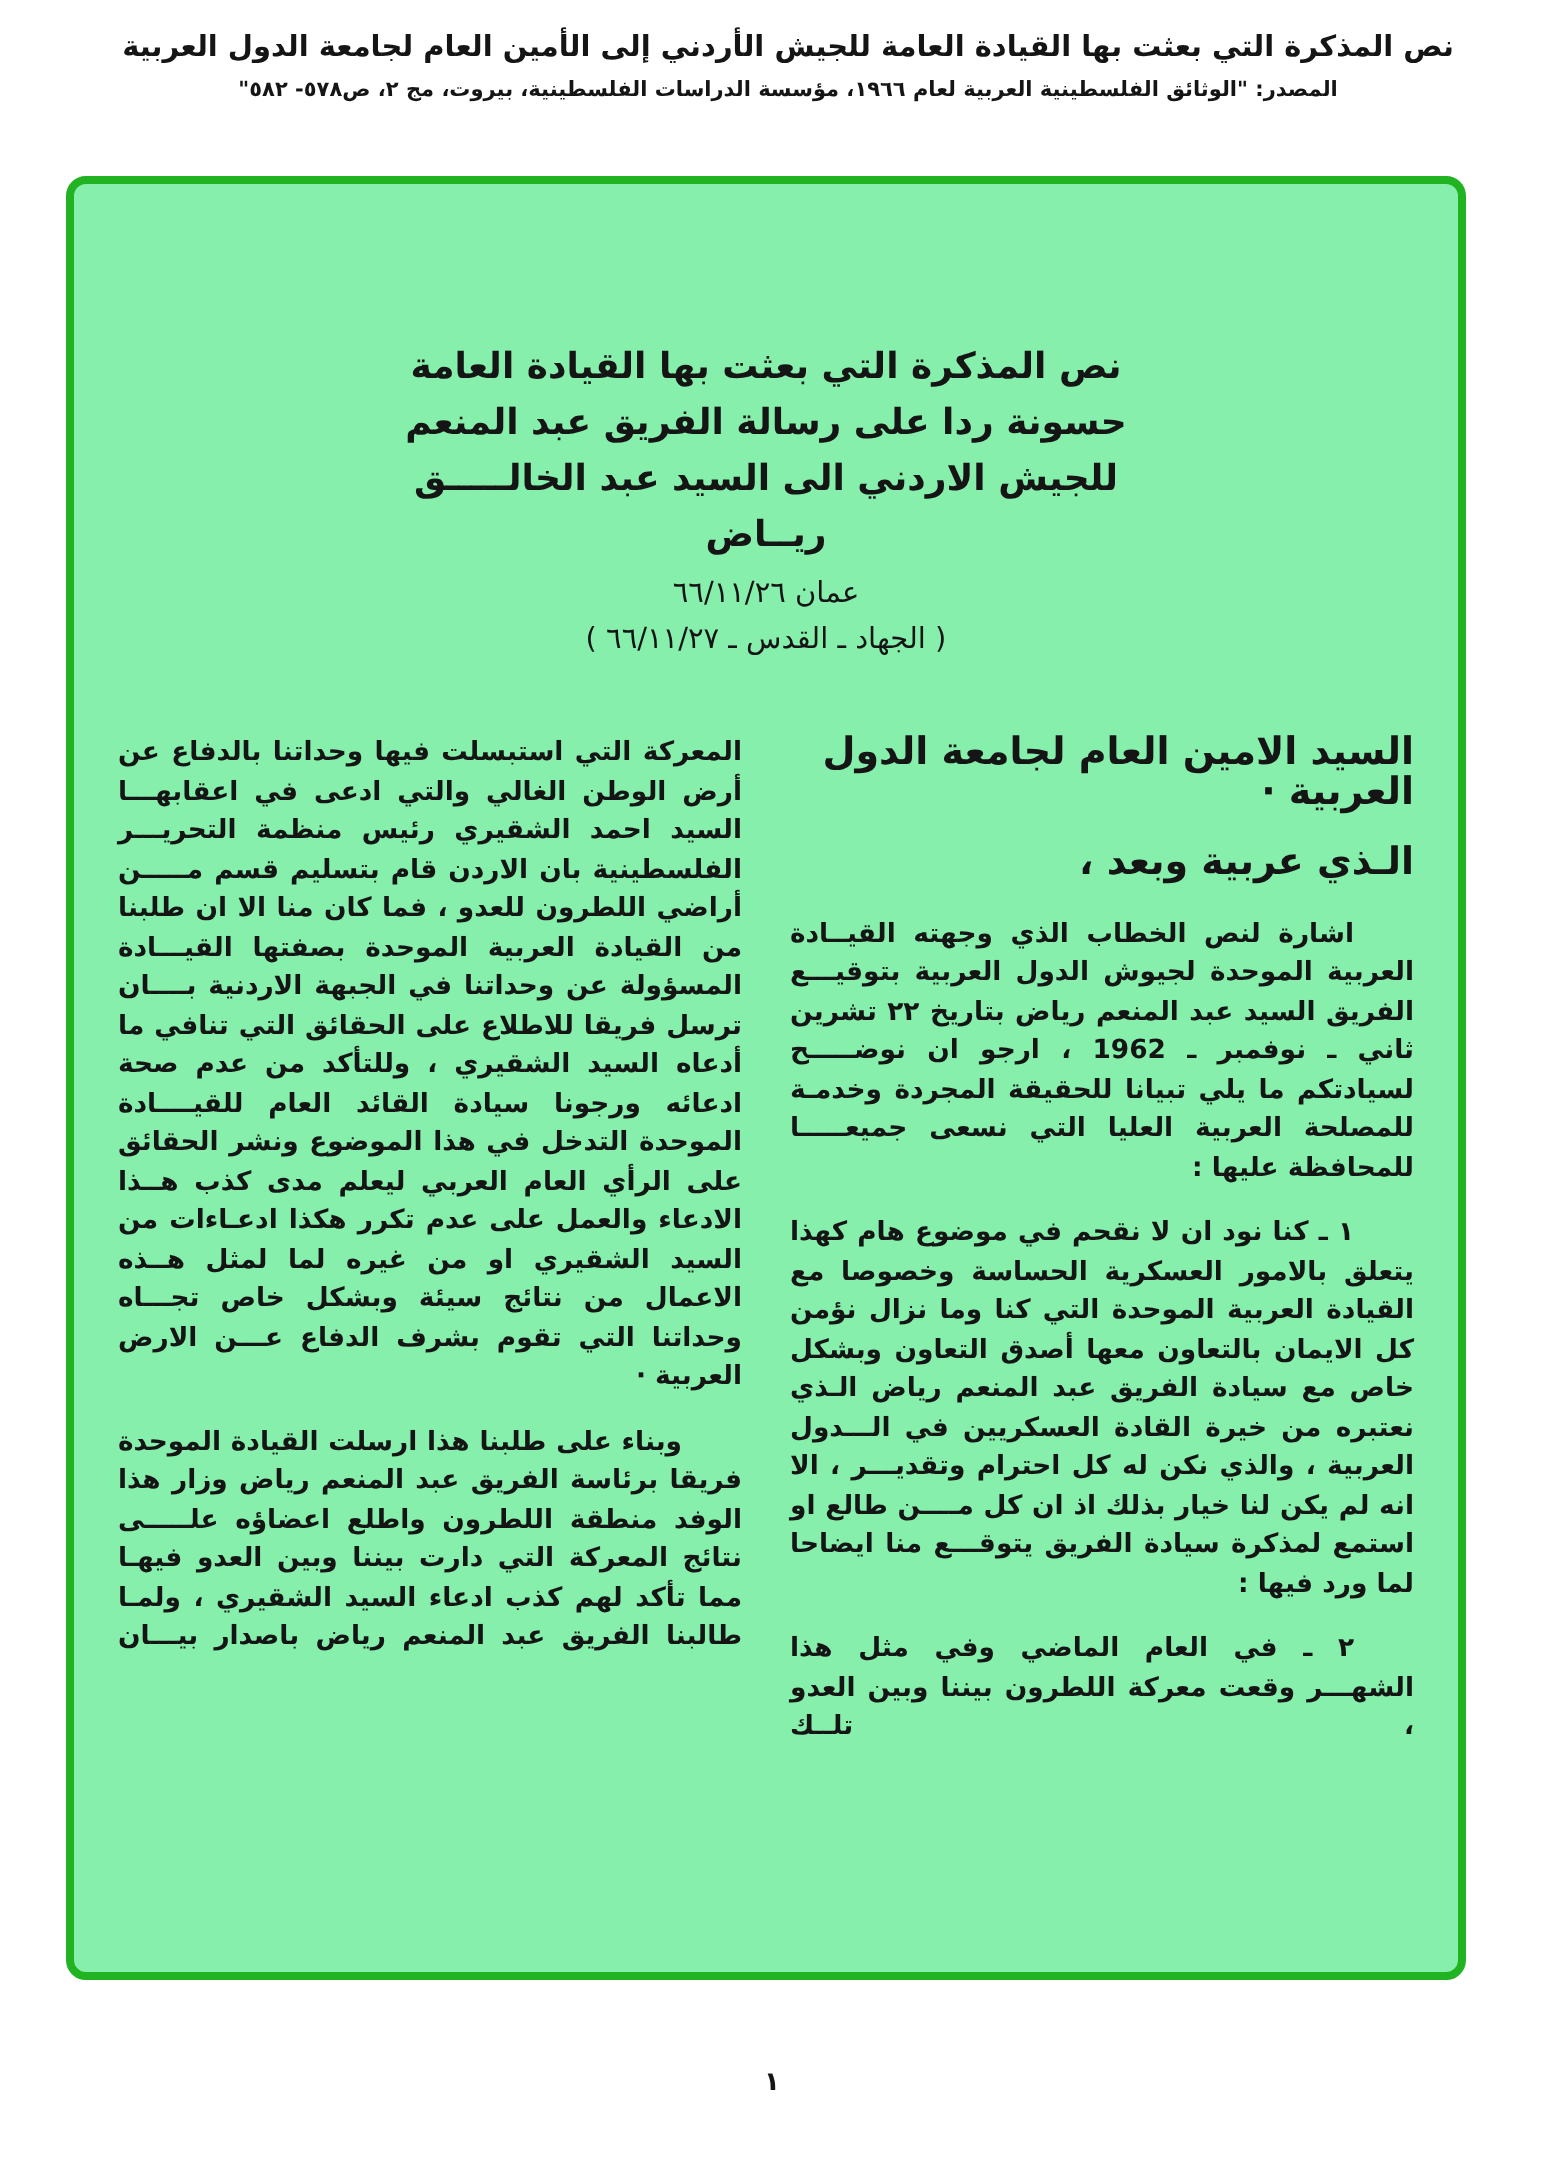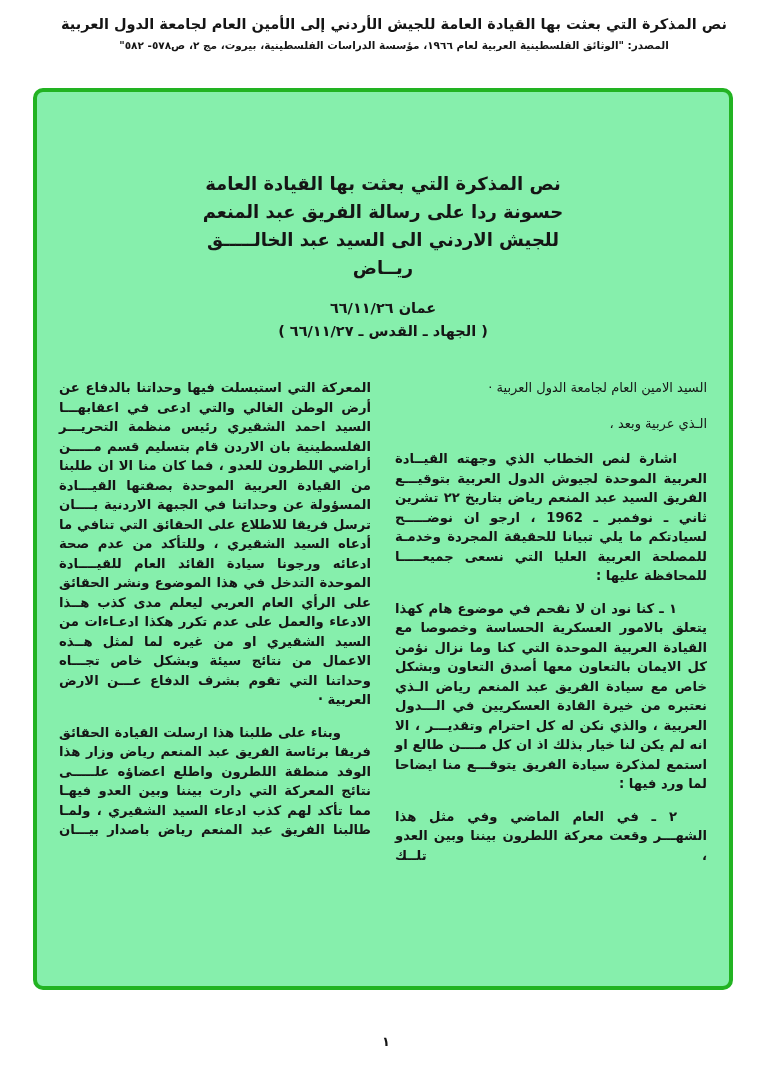--- a/index.html
+++ b/index.html
@@ -55,25 +55,25 @@
   .memo-title {
     margin: 78px auto 0;
     width: 440px;
     text-align: center;
     direction: rtl;
     font-size: 18px;
     font-weight: bold;
     line-height: 28px;
   }
   .memo-date-block {
-    margin-top: 15px;
+    margin-top: 4px;
     text-align: center;
     direction: rtl;
     font-size: 14.5px;
-    font-weight: bold;
+    font-weight: normal;
     line-height: 23px;
   }
   
   .columns {
     display: flex;
     gap: 24px;
     margin: 24px 22px 0 22px;
     direction: rtl;
   }
   .col {
@@ -85,22 +85,22 @@
   .para {
     font-size: 13.2px;
     font-weight: bold;
     line-height: 19.5px;
     text-align: justify;
     margin: 0 0 13px 0;
   }
   .para.indent { text-indent: 30px; }
   .para.cont { text-align-last: justify; }
   .salut {
-    font-size: 13px;
-    font-weight: normal;
+    font-size: 19px;
+    font-weight: bold;
     line-height: 19.5px;
     text-align: right;
     margin: 0 0 16px 0;
   }
   
   .page-number {
     position: absolute;
     top: 1034px;
     left: 0;
     right: 0;
@@ -138,21 +138,21 @@
       <div class="col">
         <p class="salut">السيد الامين العام لجامعة الدول العربية ·</p>
         <p class="salut">الـذي عربية وبعد ،</p>
         <p class="para indent">اشارة لنص الخطاب الذي وجهته القيــادة العربية الموحدة لجيوش الدول العربية بتوقيـــع الفريق السيد عبد المنعم رياض بتاريخ ٢٢ تشرين ثاني ـ نوفمبر ـ 1962 ، ارجو ان نوضـــــح لسيادتكم ما يلي تبيانا للحقيقة المجردة وخدمـة للمصلحة العربية العليا التي نسعى جميعـــــا للمحافظة عليها :</p>
         <p class="para indent">١ ـ كنا نود ان لا نقحم في موضوع هام كهذا يتعلق بالامور العسكرية الحساسة وخصوصا مع القيادة العربية الموحدة التي كنا وما نزال نؤمن كل الايمان بالتعاون معها أصدق التعاون وبشكل خاص مع سيادة الفريق عبد المنعم رياض الـذي نعتبره من خيرة القادة العسكريين في الـــدول العربية ، والذي نكن له كل احترام وتقديـــر ، الا انه لم يكن لنا خيار بذلك اذ ان كل مــــن طالع او استمع لمذكرة سيادة الفريق يتوقـــع منا ايضاحا لما ورد فيها :</p>
         <p class="para indent cont">٢ ـ في العام الماضي وفي مثل هذا الشهـــر وقعت معركة اللطرون بيننا وبين العدو ، تلــك</p>
       </div>
 
       <div class="col">
         <p class="para">المعركة التي استبسلت فيها وحداتنا بالدفاع عن أرض الوطن الغالي والتي ادعى في اعقابهـــا السيد احمد الشقيري رئيس منظمة التحريـــر الفلسطينية بان الاردن قام بتسليم قسم مـــــن أراضي اللطرون للعدو ، فما كان منا الا ان طلبنا من القيادة العربية الموحدة بصفتها القيـــادة المسؤولة عن وحداتنا في الجبهة الاردنية بــــان ترسل فريقا للاطلاع على الحقائق التي تنافي ما أدعاه السيد الشقيري ، وللتأكد من عدم صحة ادعائه ورجونا سيادة القائد العام للقيــــادة الموحدة التدخل في هذا الموضوع ونشر الحقائق على الرأي العام العربي ليعلم مدى كذب هــذا الادعاء والعمل على عدم تكرر هكذا ادعـاءات من السيد الشقيري او من غيره لما لمثل هــذه الاعمال من نتائج سيئة وبشكل خاص تجـــاه وحداتنا التي تقوم بشرف الدفاع عـــن الارض العربية ·</p>
-        <p class="para indent cont">وبناء على طلبنا هذا ارسلت القيادة الحقائق فريقا برئاسة الفريق عبد المنعم رياض وزار هذا الوفد منطقة اللطرون واطلع اعضاؤه علـــــى نتائج المعركة التي دارت بيننا وبين العدو فيهـا مما تأكد لهم كذب ادعاء السيد الشقيري ، ولمـا طالبنا الفريق عبد المنعم رياض باصدار بيـــان</p>
+        <p class="para indent cont">وبناء على طلبنا هذا ارسلت القيادة الموحدة فريقا برئاسة الفريق عبد المنعم رياض وزار هذا الوفد منطقة اللطرون واطلع اعضاؤه علـــــى نتائج المعركة التي دارت بيننا وبين العدو فيهـا مما تأكد لهم كذب ادعاء السيد الشقيري ، ولمـا طالبنا الفريق عبد المنعم رياض باصدار بيـــان</p>
       </div>
 
     </div>
   </div>
 
   <div class="page-number">١</div>
 
 </div>
 
 </body></html>

